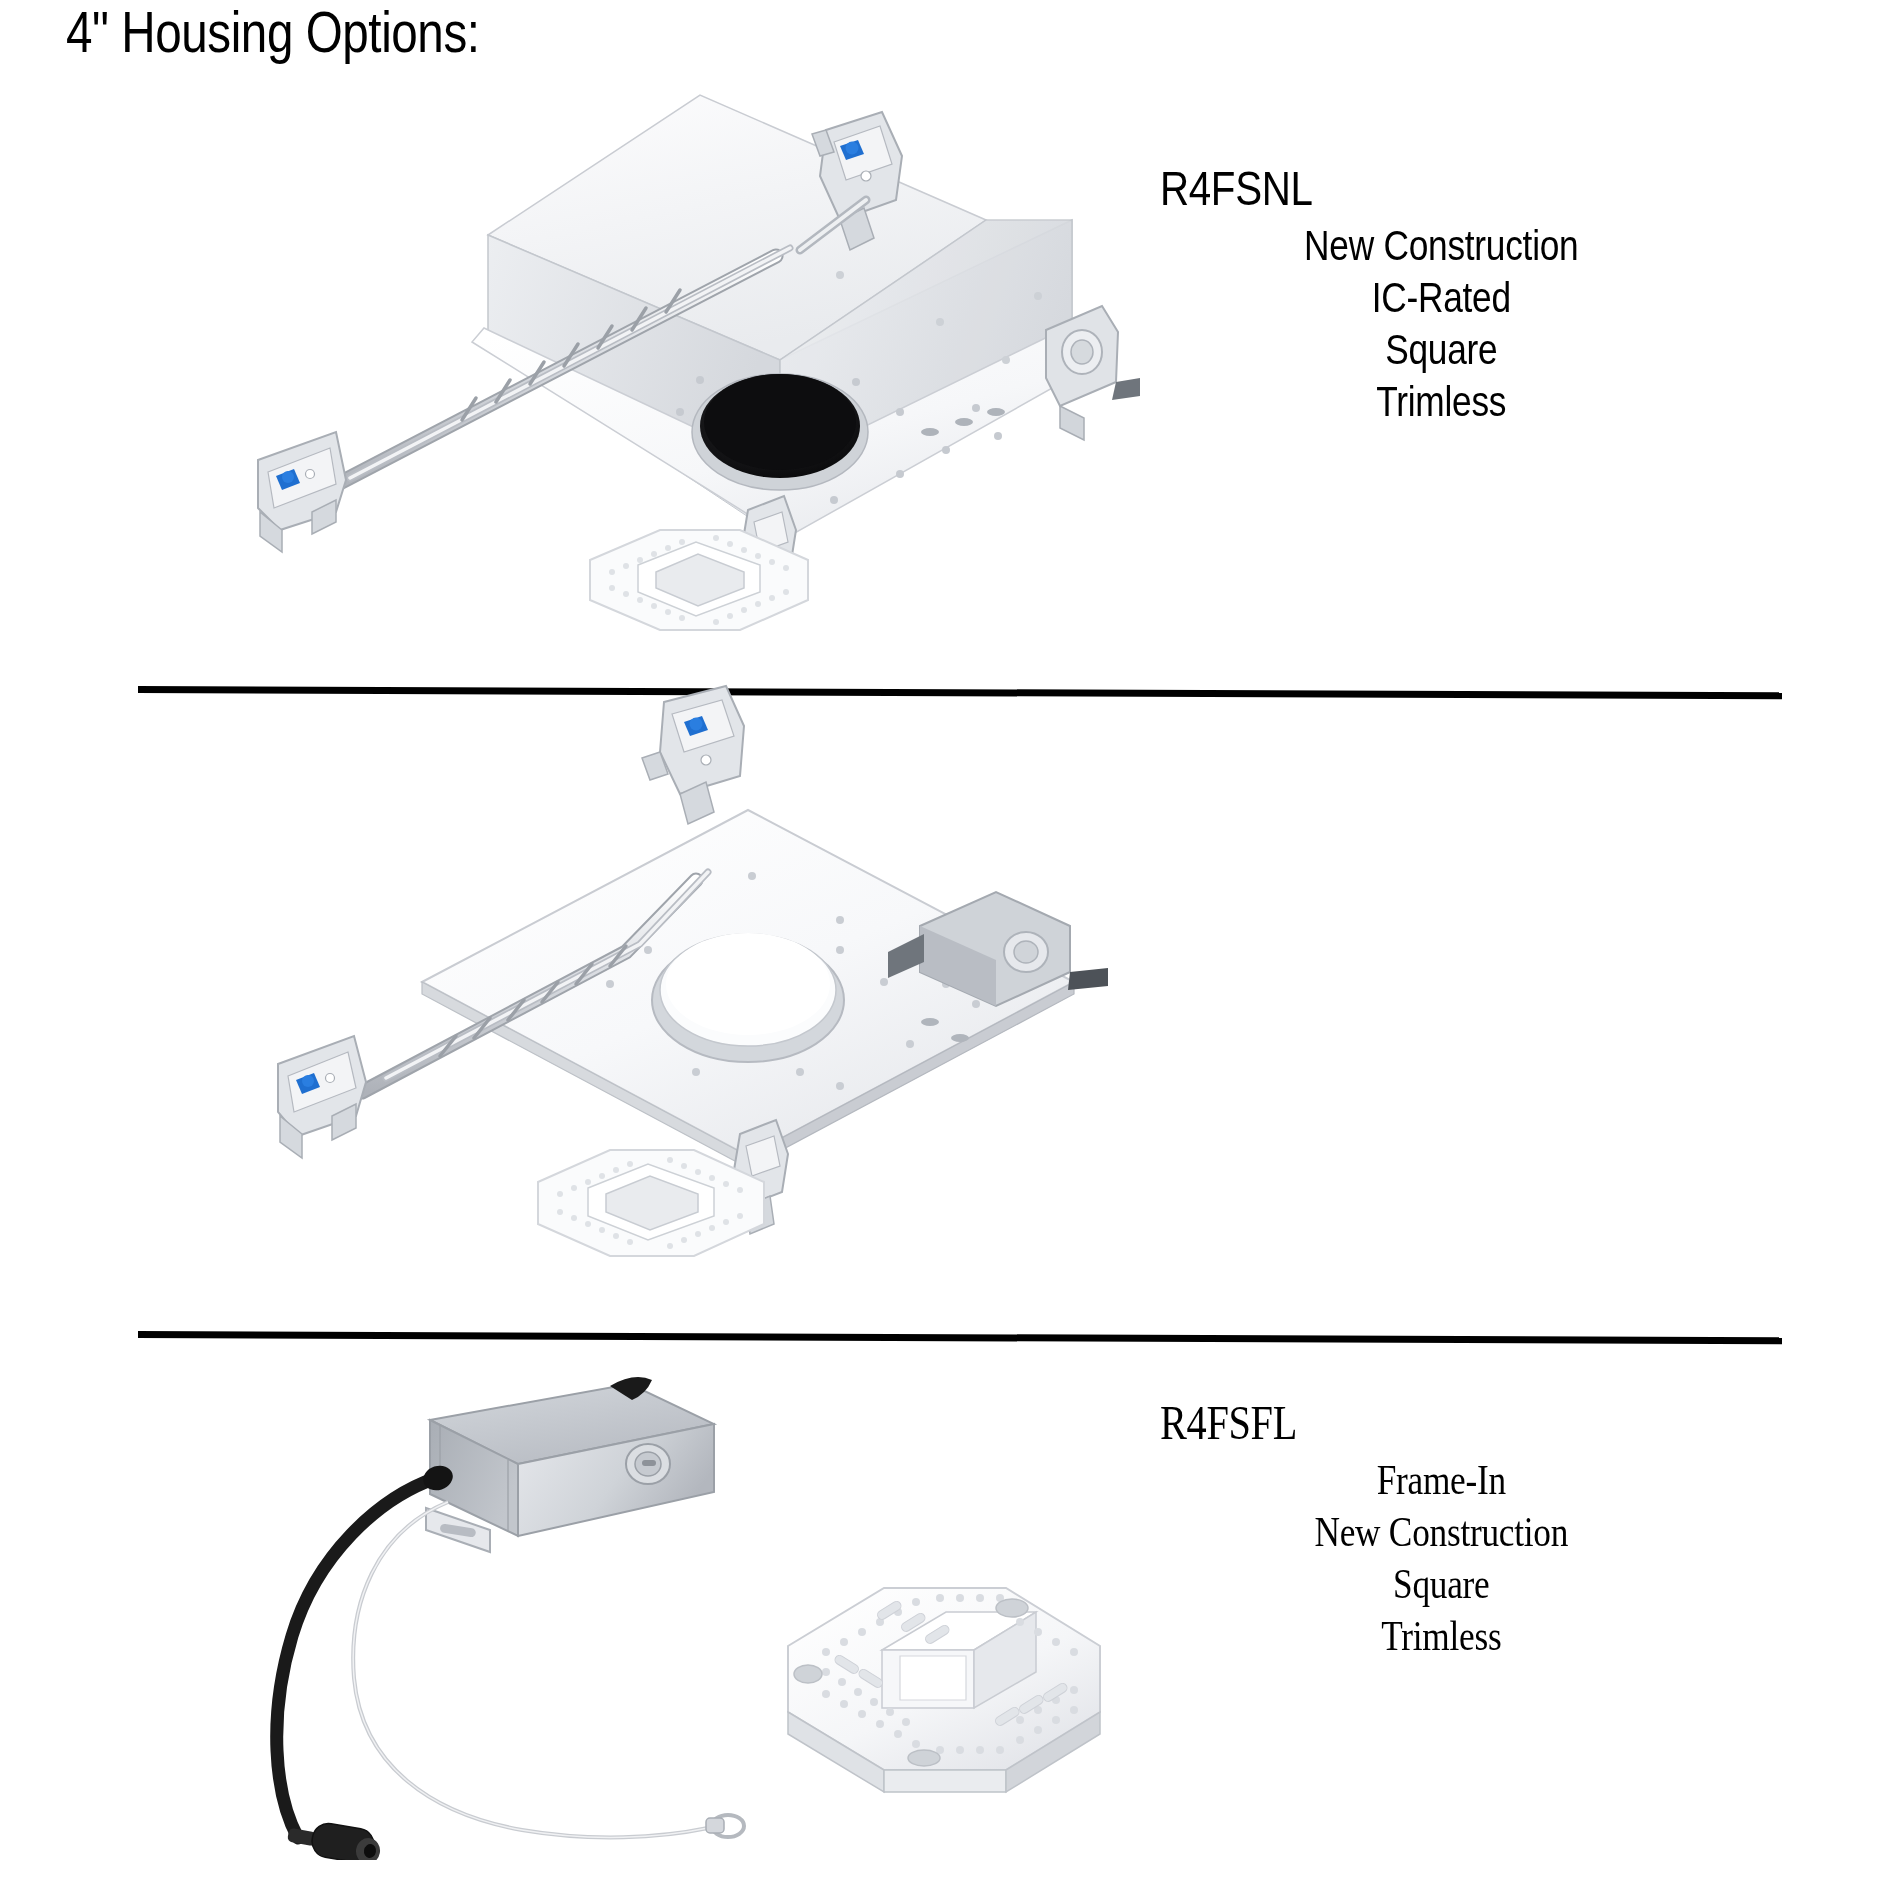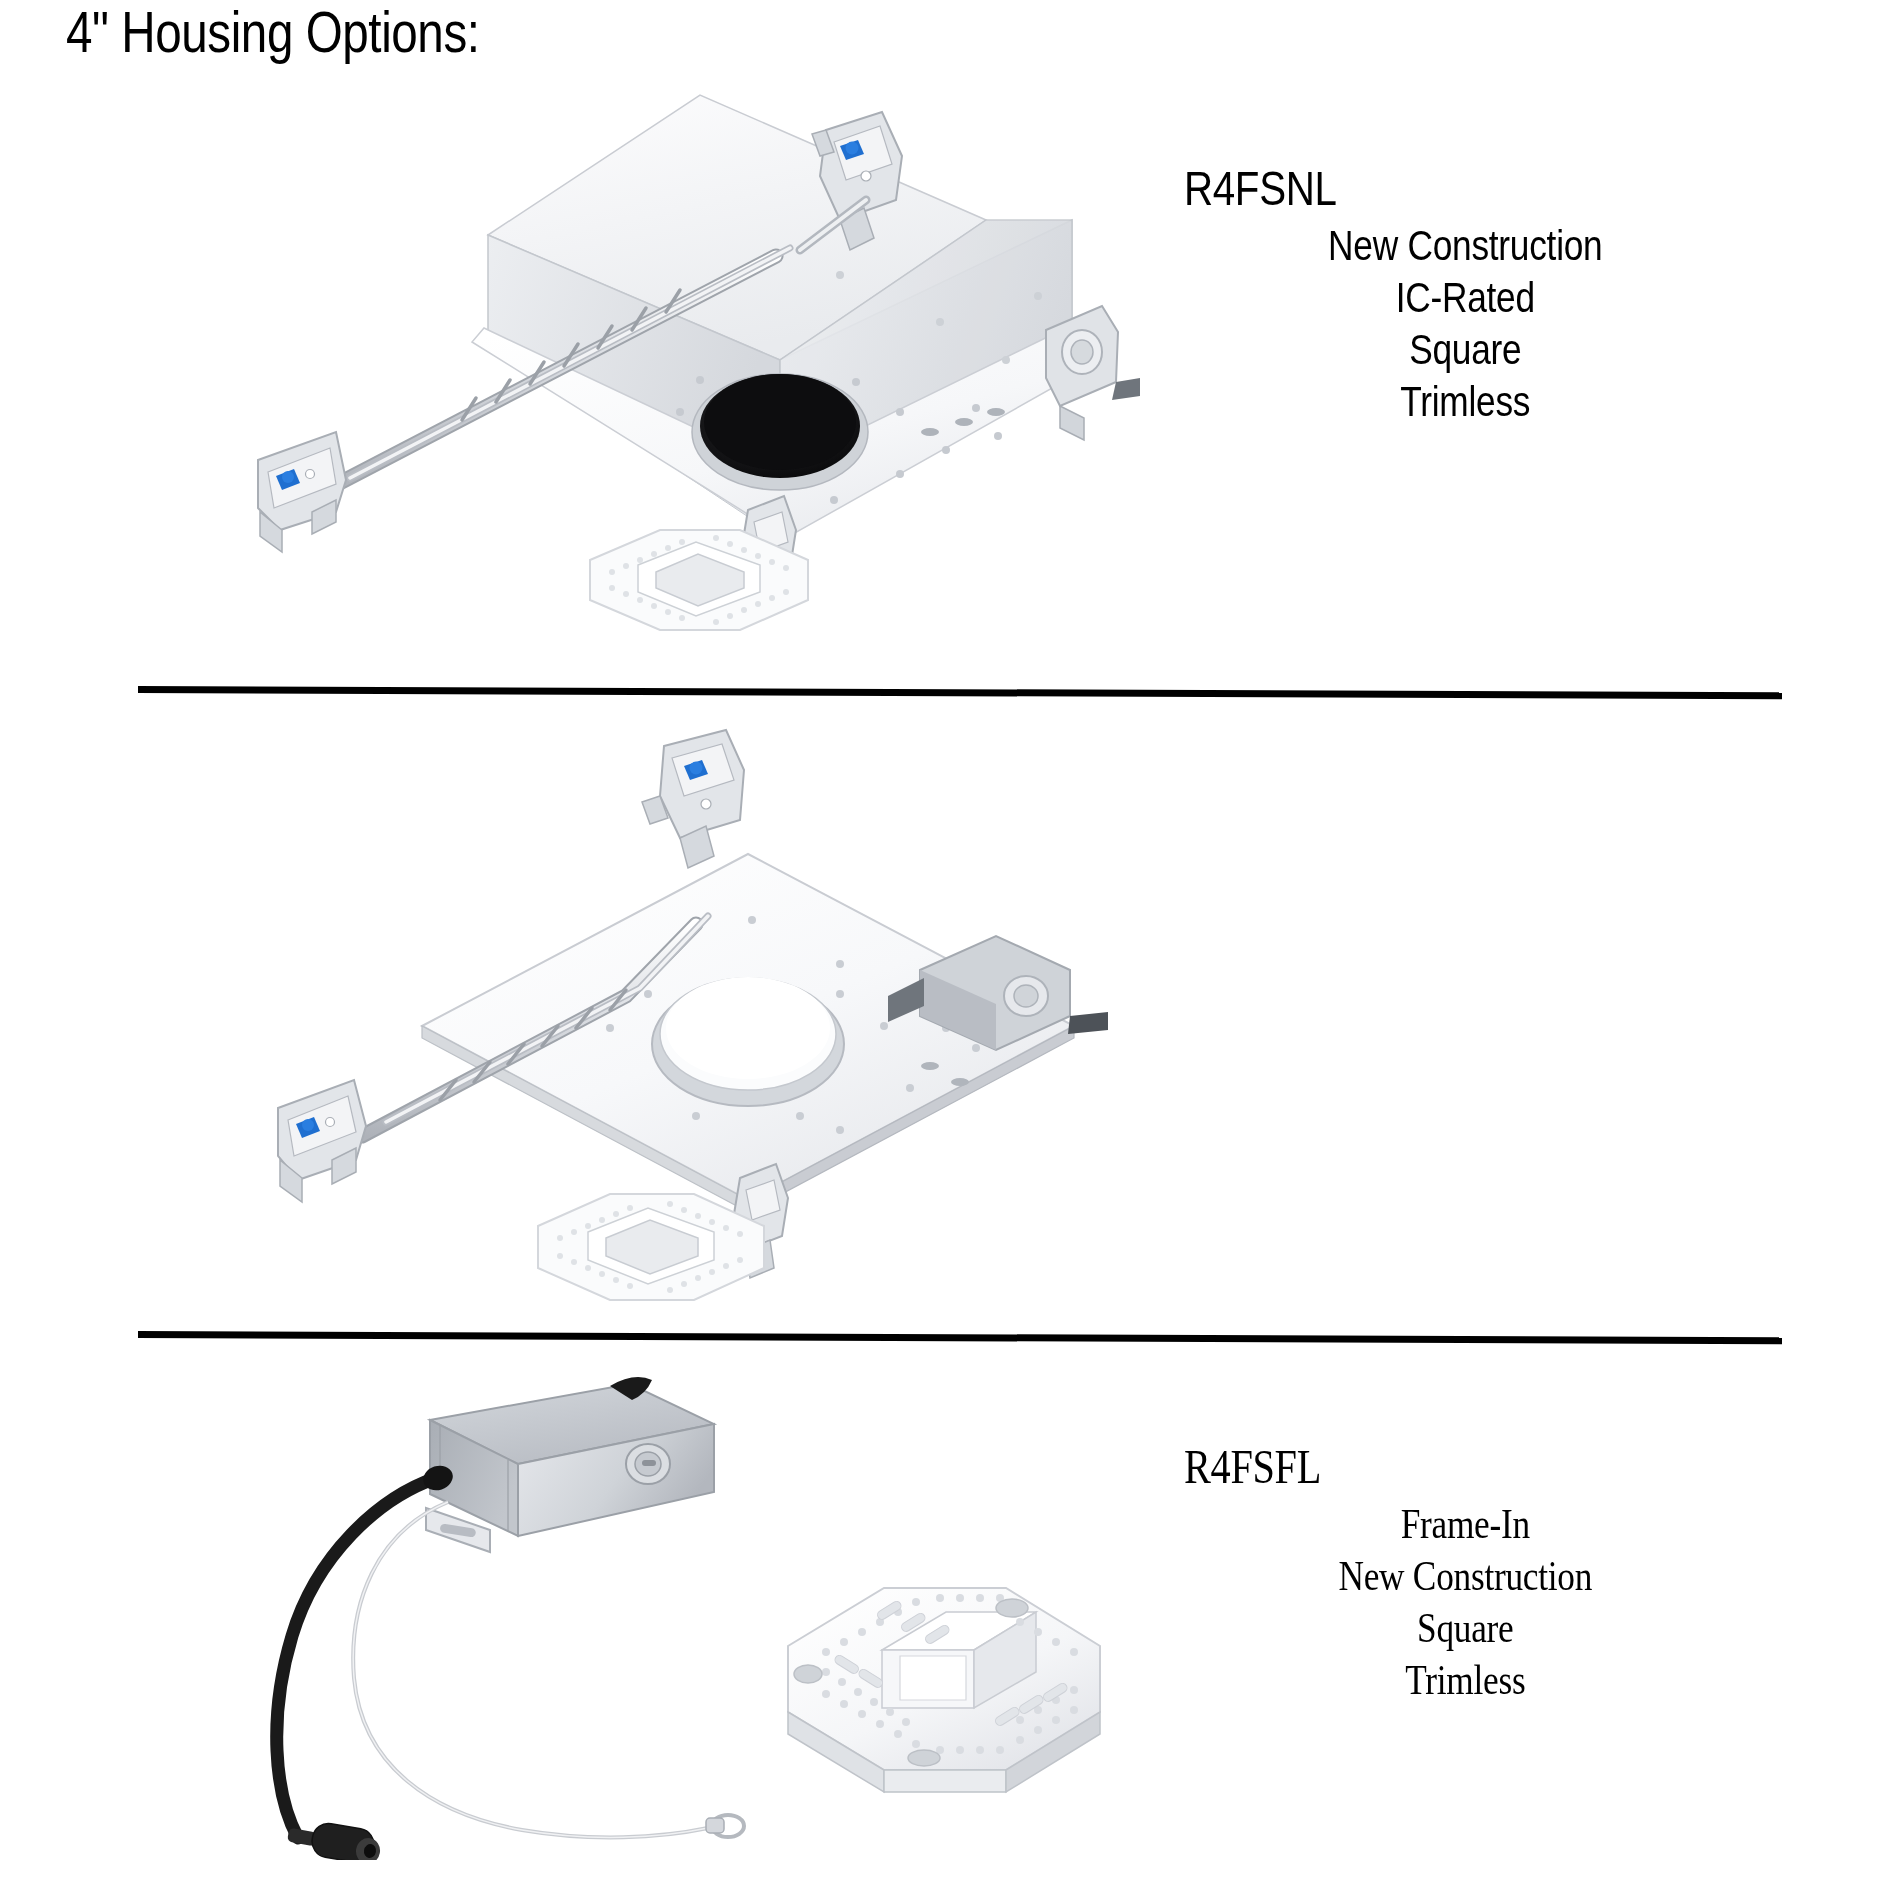--- a/index.html
+++ b/index.html
@@ -36,37 +36,36 @@
     white-space: nowrap;
   }
 
   
   .row {
     position: absolute;
     left: 0;
     width: 1880px;
   }
   .row-1 { top: 60px;   height: 580px; }
-  .row-2 { top: 708px;  height: 600px; font-family: Liberation Serif, serif; }
+  .row-2 { top: 664px;  height: 600px; font-family: Liberation Serif, serif; }
   .row-3 { top: 1360px; height: 500px; }
 
   .figure {
     position: absolute;
     left: 140px;
     top: 0;
     width: 1000px;
     height: 100%;
   }
   .figure svg { display: block; }
 
   
   .label-block {
     position: absolute;
     width: 620px;
-    margin-left: 24px;
   }
   .label-1 { left: 1160px; top: 100px; }
   .label-2 { left: 1160px; top: 730px; }
 
   .model-code {
     font-size: 48px;
     line-height: 58px;
     letter-spacing: -0.4px;
     transform: scaleX(0.84);
     transform-origin: left top;

